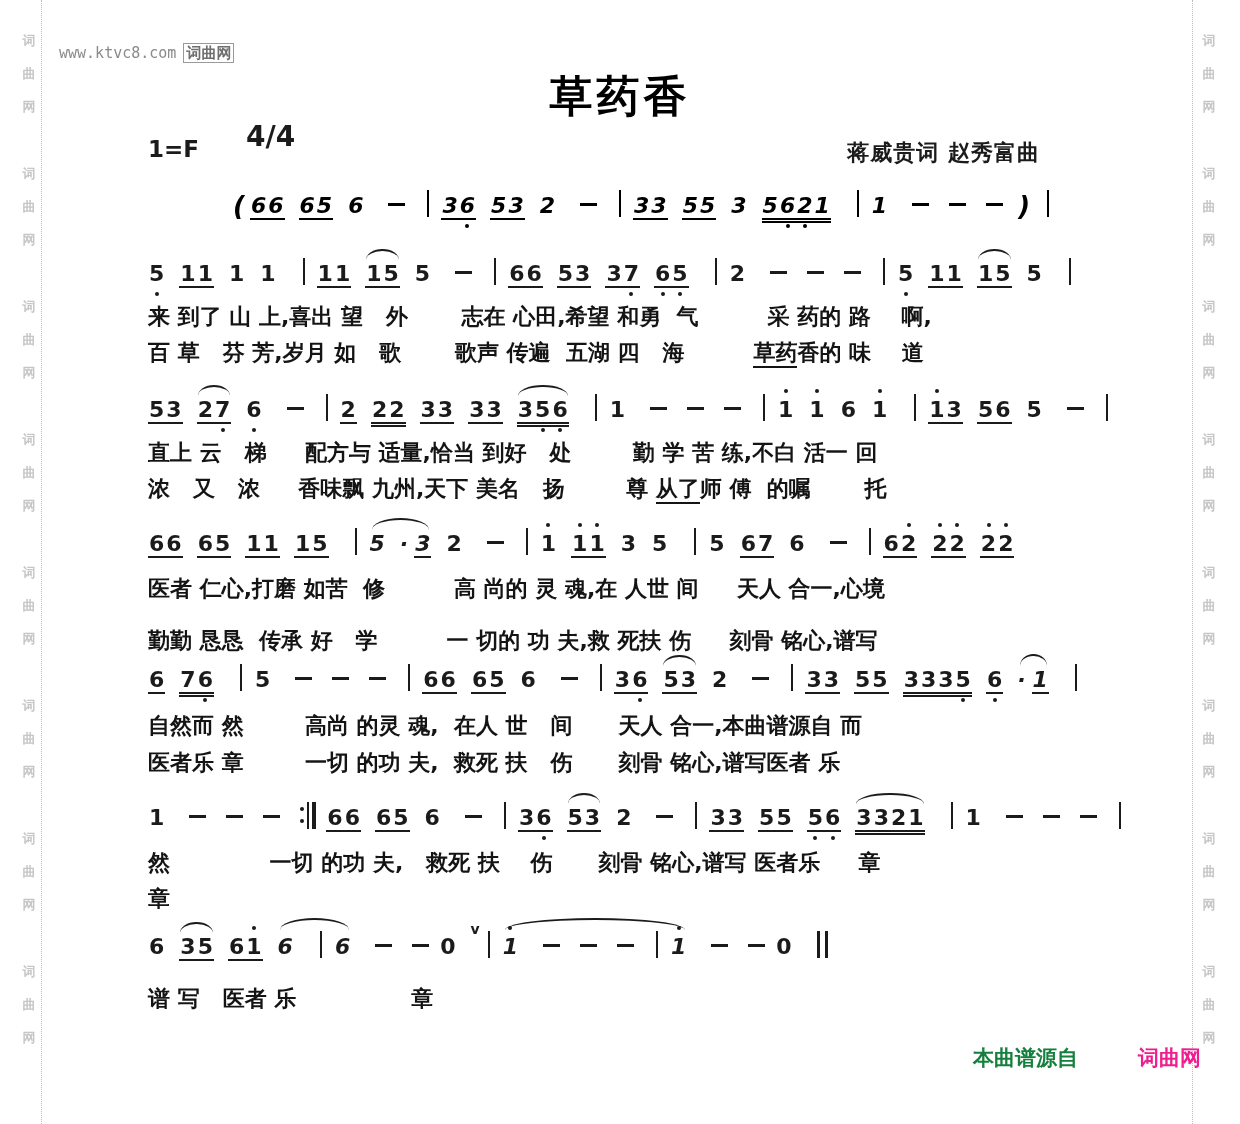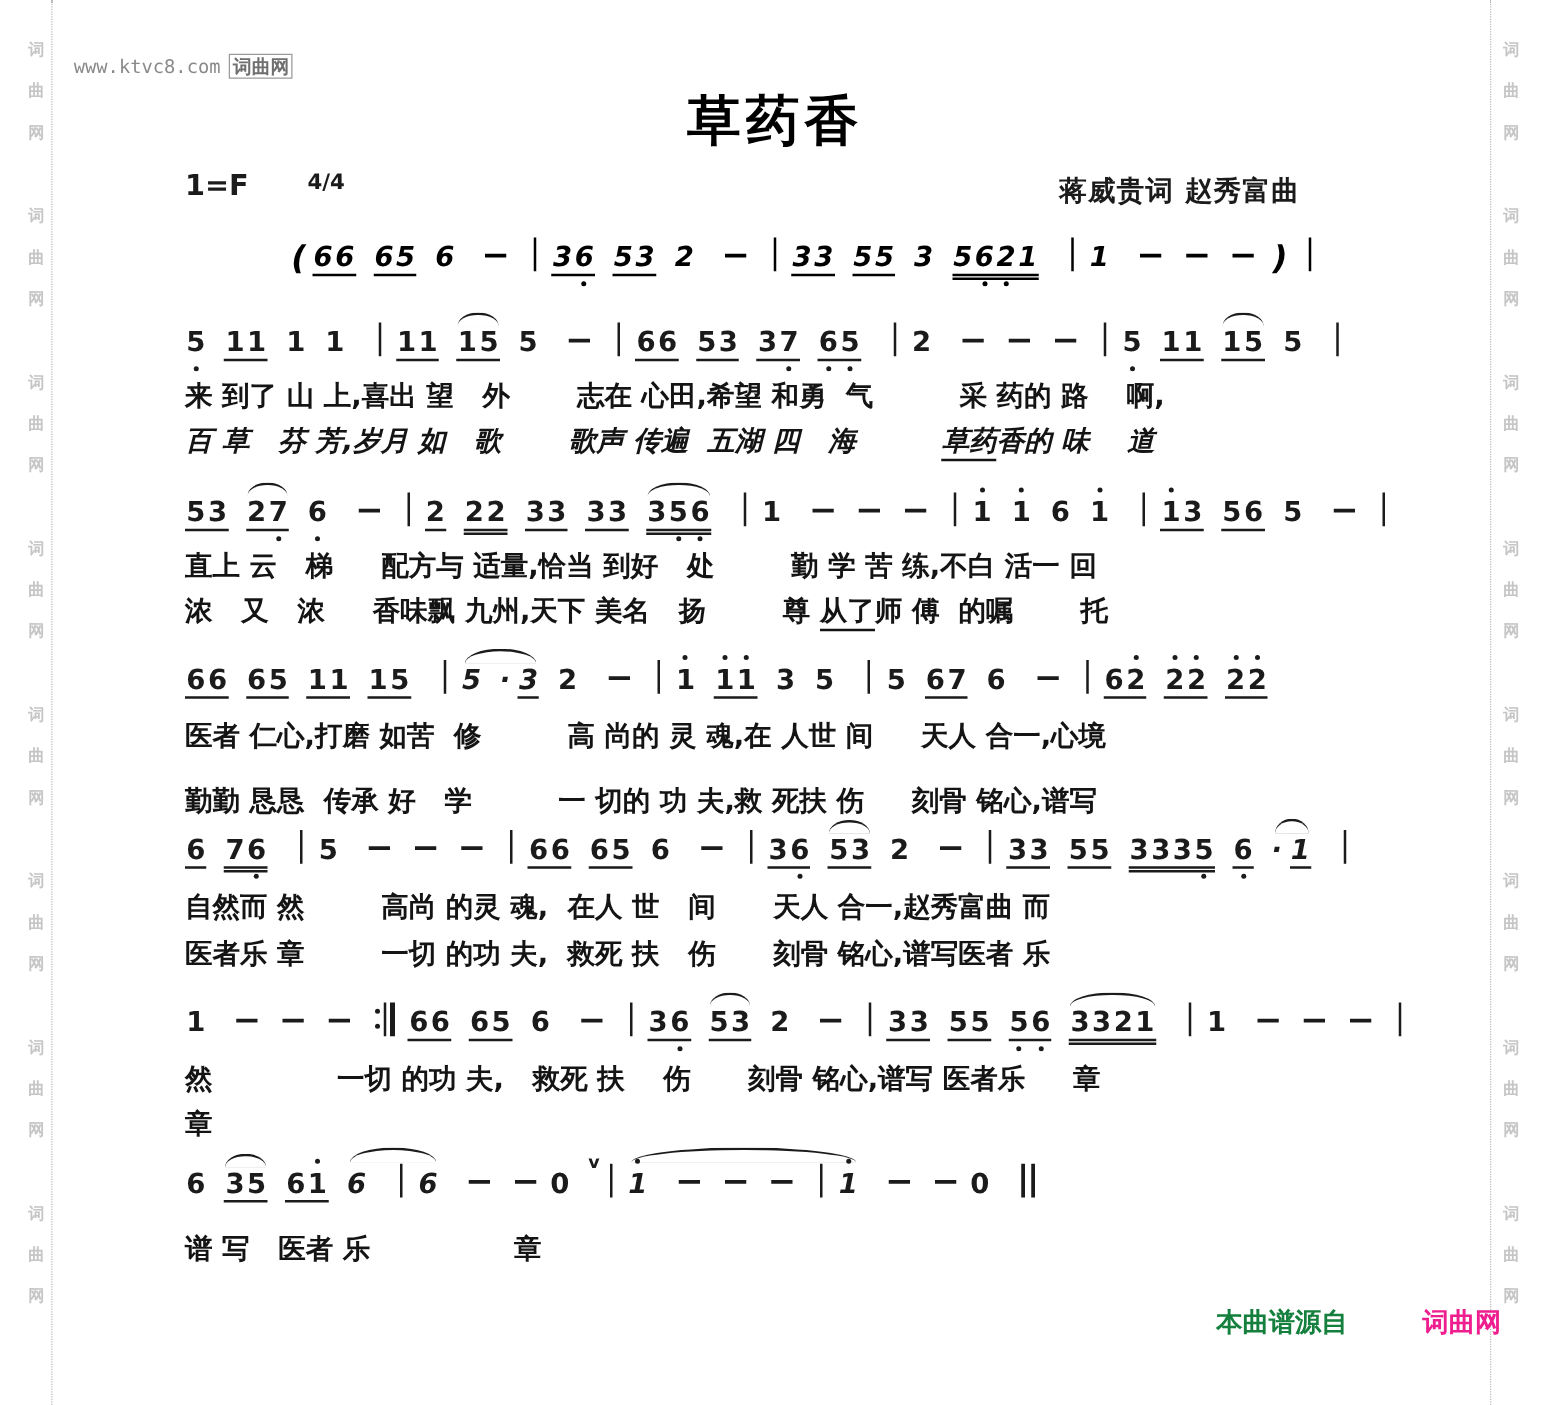--- a/index.html
+++ b/index.html
@@ -14,21 +14,21 @@
   .vchar{display:block;font-size:13px;line-height:33px;color:#c6c6c6;font-weight:bold;text-align:center;}
   
   .watermark{position:absolute;left:59px;top:44px;font-family:"DejaVu Sans Mono",monospace;
              font-size:15px;color:#8a8a8a;}
   .watermark .site{border:1px solid #9a9a9a;color:#6f6f6f;font-weight:bold;padding:0 2px;margin-left:7px;
                    font-family:"DejaVu Sans",sans-serif;}
   
   .title{position:absolute;left:0;right:0;top:68px;text-align:center;color:#000000;
          font-size:43px;font-weight:bold;letter-spacing:4px;}
   .keysig{position:absolute;left:148px;top:136px;font-size:23px;font-weight:bold;}
-  .meter{position:absolute;left:246px;top:136px;font-size:17px;font-weight:bold;}
+  .meter{position:absolute;left:246px;top:120px;font-size:28px;font-weight:bold;}
   .credits{position:absolute;right:200px;top:138px;font-size:22px;font-weight:bold;letter-spacing:1px;}
   
   .mrow{position:absolute;left:148px;white-space:nowrap;height:42px;font-weight:bold;font-size:22px;}
   .mrow.blue{color:#000000;font-style:italic;}
   .note{display:inline-block;position:relative;margin-right:14px;vertical-align:baseline;}
   .note .c{display:inline-block;position:relative;padding:0 1px;}
   .u1{border-bottom:2px solid currentColor;}
   .u2{border-bottom:2px solid currentColor;}
   .u2::after{content:"";position:absolute;left:0;right:0;bottom:-5px;height:2px;background:currentColor;}
   .c.lo::after{content:"";position:absolute;left:50%;margin-left:-2px;bottom:-10px;width:4px;height:4px;
@@ -157,29 +157,29 @@
 
 <div class="title">草药香</div>
 <div class="keysig">1=F</div>
 <div class="meter">4/4</div>
 <div class="credits">蒋威贵词 赵秀富曲</div>
 
 <div id="score">
     <div class="mrow blue" style="top: 190px; left: 228px;"><span class="paren">(</span><span class="note u1"><span class="c">6</span><span class="c">6</span></span><span class="note u1"><span class="c">6</span><span class="c">5</span></span><span class="note"><span class="c">6</span></span><span class="dash"></span><span class="bar"></span><span class="note u1"><span class="c">3</span><span class="c lo">6</span></span><span class="note u1"><span class="c">5</span><span class="c">3</span></span><span class="note"><span class="c">2</span></span><span class="dash"></span><span class="bar"></span><span class="note u1"><span class="c">3</span><span class="c">3</span></span><span class="note u1"><span class="c">5</span><span class="c">5</span></span><span class="note"><span class="c">3</span></span><span class="note u2"><span class="c">5</span><span class="c lo">6</span><span class="c lo">2</span><span class="c">1</span></span><span class="bar"></span><span class="note"><span class="c">1</span></span><span class="dash"></span><span class="dash"></span><span class="dash"></span><span class="paren">)</span><span class="bar"></span></div>
     <div class="mrow" style="top: 258px;"><span class="note"><span class="c lo">5</span></span><span class="note u1"><span class="c">1</span><span class="c">1</span></span><span class="note"><span class="c">1</span></span><span class="note"><span class="c">1</span></span><span class="bar"></span><span class="note u1"><span class="c">1</span><span class="c">1</span></span><span class="note u1 tie"><span class="c">1</span><span class="c">5</span></span><span class="note"><span class="c">5</span></span><span class="dash"></span><span class="bar"></span><span class="note u1"><span class="c">6</span><span class="c">6</span></span><span class="note u1"><span class="c">5</span><span class="c">3</span></span><span class="note u1"><span class="c">3</span><span class="c lo">7</span></span><span class="note u1"><span class="c lo">6</span><span class="c lo">5</span></span><span class="bar"></span><span class="note"><span class="c">2</span></span><span class="dash"></span><span class="dash"></span><span class="dash"></span><span class="bar"></span><span class="note"><span class="c lo">5</span></span><span class="note u1"><span class="c">1</span><span class="c">1</span></span><span class="note u1 tie"><span class="c">1</span><span class="c">5</span></span><span class="note"><span class="c">5</span></span><span class="bar"></span></div>
     <div class="lrow" style="top: 302px; text-align: right;"><span class="seg">来 到了 山 上,喜出 望   外       志在 心田,希望 和勇  气         采 药的 路    啊,</span></div>
-    <div class="lrow" style="top: 338px; font-style: italic;"><span class="seg">百 草   芬 芳,岁月 如   歌       歌声 传遍  五湖 四   海         </span><span class="useg">草药</span><span class="seg">香的 味    道</span></div>
+    <div class="lrow" style="top: 338px;"><span class="seg">百 草   芬 芳,岁月 如   歌       歌声 传遍  五湖 四   海         </span><span class="useg">草药</span><span class="seg">香的 味    道</span></div>
     <div class="mrow" style="top: 394px;"><span class="note u1"><span class="c">5</span><span class="c">3</span></span><span class="note u1 tie"><span class="c">2</span><span class="c lo">7</span></span><span class="note"><span class="c lo">6</span></span><span class="dash"></span><span class="bar"></span><span class="note u1"><span class="c">2</span></span><span class="note u2"><span class="c">2</span><span class="c">2</span></span><span class="note u1"><span class="c">3</span><span class="c">3</span></span><span class="note u1"><span class="c">3</span><span class="c">3</span></span><span class="note u2 tie"><span class="c">3</span><span class="c lo">5</span><span class="c lo">6</span></span><span class="bar"></span><span class="note"><span class="c">1</span></span><span class="dash"></span><span class="dash"></span><span class="dash"></span><span class="bar"></span><span class="note"><span class="c hi">1</span></span><span class="note"><span class="c hi">1</span></span><span class="note"><span class="c">6</span></span><span class="note"><span class="c hi">1</span></span><span class="bar"></span><span class="note u1"><span class="c hi">1</span><span class="c">3</span></span><span class="note u1"><span class="c">5</span><span class="c">6</span></span><span class="note"><span class="c">5</span></span><span class="dash"></span><span class="bar"></span></div>
     <div class="lrow" style="top: 438px;"><span class="seg">直上 云   梯     配方与 适量,恰当 到好   处        勤 学 苦 练,不白 活一 回</span></div>
     <div class="lrow" style="top: 474px;"><span class="seg">浓   又   浓     香味飘 九州,天下 美名   扬        尊 </span><span class="useg">从了</span><span class="seg">师 傅  的嘱       托</span></div>
     <div class="mrow" style="top: 528px;"><span class="note u1"><span class="c">6</span><span class="c">6</span></span><span class="note u1"><span class="c">6</span><span class="c">5</span></span><span class="note u1"><span class="c">1</span><span class="c">1</span></span><span class="note u1"><span class="c">1</span><span class="c">5</span></span><span class="bar"></span><span class="grp"><span class="note"><span class="c">5</span></span><span class="adot">·</span><span class="note u1"><span class="c">3</span></span></span><span class="note"><span class="c">2</span></span><span class="dash"></span><span class="bar"></span><span class="note"><span class="c hi">1</span></span><span class="note u1"><span class="c hi">1</span><span class="c hi">1</span></span><span class="note"><span class="c">3</span></span><span class="note"><span class="c">5</span></span><span class="bar"></span><span class="note"><span class="c">5</span></span><span class="note u1"><span class="c">6</span><span class="c">7</span></span><span class="note"><span class="c">6</span></span><span class="dash"></span><span class="bar"></span><span class="note u1"><span class="c">6</span><span class="c hi">2</span></span><span class="note u1"><span class="c hi">2</span><span class="c hi">2</span></span><span class="note u1"><span class="c hi">2</span><span class="c hi">2</span></span></div>
     <div class="lrow" style="top: 574px;"><span class="seg">医者 仁心,打磨 如苦  修         高 尚的 灵 魂,在 人世 间     天人 合一,心境</span></div>
     <div class="lrow" style="top: 626px;"><span class="seg">勤勤 恳恳  传承 好   学         一 切的 功 夫,救 死扶 伤     刻骨 铭心,谱写</span></div>
     <div class="mrow" style="top: 664px;"><span class="note u1"><span class="c">6</span></span><span class="note u2"><span class="c">7</span><span class="c lo">6</span></span><span class="bar"></span><span class="note"><span class="c">5</span></span><span class="dash"></span><span class="dash"></span><span class="dash"></span><span class="bar"></span><span class="note u1"><span class="c">6</span><span class="c">6</span></span><span class="note u1"><span class="c">6</span><span class="c">5</span></span><span class="note"><span class="c">6</span></span><span class="dash"></span><span class="bar"></span><span class="note u1"><span class="c">3</span><span class="c lo">6</span></span><span class="note u1 tie"><span class="c">5</span><span class="c">3</span></span><span class="note"><span class="c">2</span></span><span class="dash"></span><span class="bar"></span><span class="note u1"><span class="c">3</span><span class="c">3</span></span><span class="note u1"><span class="c">5</span><span class="c">5</span></span><span class="note u2"><span class="c">3</span><span class="c">3</span><span class="c">3</span><span class="c lo">5</span></span><span class="note u1"><span class="c lo">6</span></span><span class="grp"><span class="adot">·</span><span class="note u1"><span class="c">1</span></span></span><span class="bar"></span></div>
-    <div class="lrow" style="top: 711px;"><span class="seg">自然而 然        高尚 的灵 魂,  在人 世   间      天人 合一,赵秀富曲 而</span></div>
+    <div class="lrow" style="top: 711px;"><span class="seg">自然而 然        高尚 的灵 魂,  在人 世   间      天人 合一,本曲谱源自 而</span></div>
     <div class="lrow" style="top: 748px;"><span class="seg">医者乐 章        一切 的功 夫,  救死 扶   伤      刻骨 铭心,谱写医者 乐</span></div>
     <div class="mrow" style="top: 802px;"><span class="note"><span class="c">1</span></span><span class="dash"></span><span class="dash"></span><span class="dash"></span><span class="rep"><i class="rdots"></i><i class="rthin"></i><i class="rthick"></i></span><span class="note u1"><span class="c">6</span><span class="c">6</span></span><span class="note u1"><span class="c">6</span><span class="c">5</span></span><span class="note"><span class="c">6</span></span><span class="dash"></span><span class="bar"></span><span class="note u1"><span class="c">3</span><span class="c lo">6</span></span><span class="note u1 tie"><span class="c">5</span><span class="c">3</span></span><span class="note"><span class="c">2</span></span><span class="dash"></span><span class="bar"></span><span class="note u1"><span class="c">3</span><span class="c">3</span></span><span class="note u1"><span class="c">5</span><span class="c">5</span></span><span class="note u1"><span class="c lo">5</span><span class="c lo">6</span></span><span class="note u2 tie"><span class="c">3</span><span class="c">3</span><span class="c">2</span><span class="c">1</span></span><span class="bar"></span><span class="note"><span class="c">1</span></span><span class="dash"></span><span class="dash"></span><span class="dash"></span><span class="bar"></span></div>
     <div class="lrow" style="top: 848px;"><span class="seg">然             一切 的功 夫,   救死 扶    伤      刻骨 铭心,谱写 医者乐     章</span></div>
     <div class="lrow" style="top: 884px;"><span class="seg">章</span></div>
     <div class="mrow" style="top: 931px;"><span class="note"><span class="c">6</span></span><span class="note u1 tie"><span class="c">3</span><span class="c">5</span></span><span class="note u1"><span class="c">6</span><span class="c hi">1</span></span><span class="grp"><span class="note"><span class="c">6</span></span><span class="bar"></span><span class="note"><span class="c">6</span></span></span><span class="dash"></span><span class="dash"></span><span class="note"><span class="c">0</span></span><span class="breath">v</span><span class="bar"></span><span class="grp"><span class="note"><span class="c hi">1</span></span><span class="dash"></span><span class="dash"></span><span class="dash"></span><span class="bar"></span><span class="note"><span class="c hi">1</span></span></span><span class="dash"></span><span class="dash"></span><span class="note"><span class="c">0</span></span><span class="final"></span></div>
     <div class="lrow" style="top: 984px;"><span class="seg">谱 写   医者 乐               章</span></div>
   </div>
 
 <div class="footer">
   <span class="src">本曲谱源自</span>

